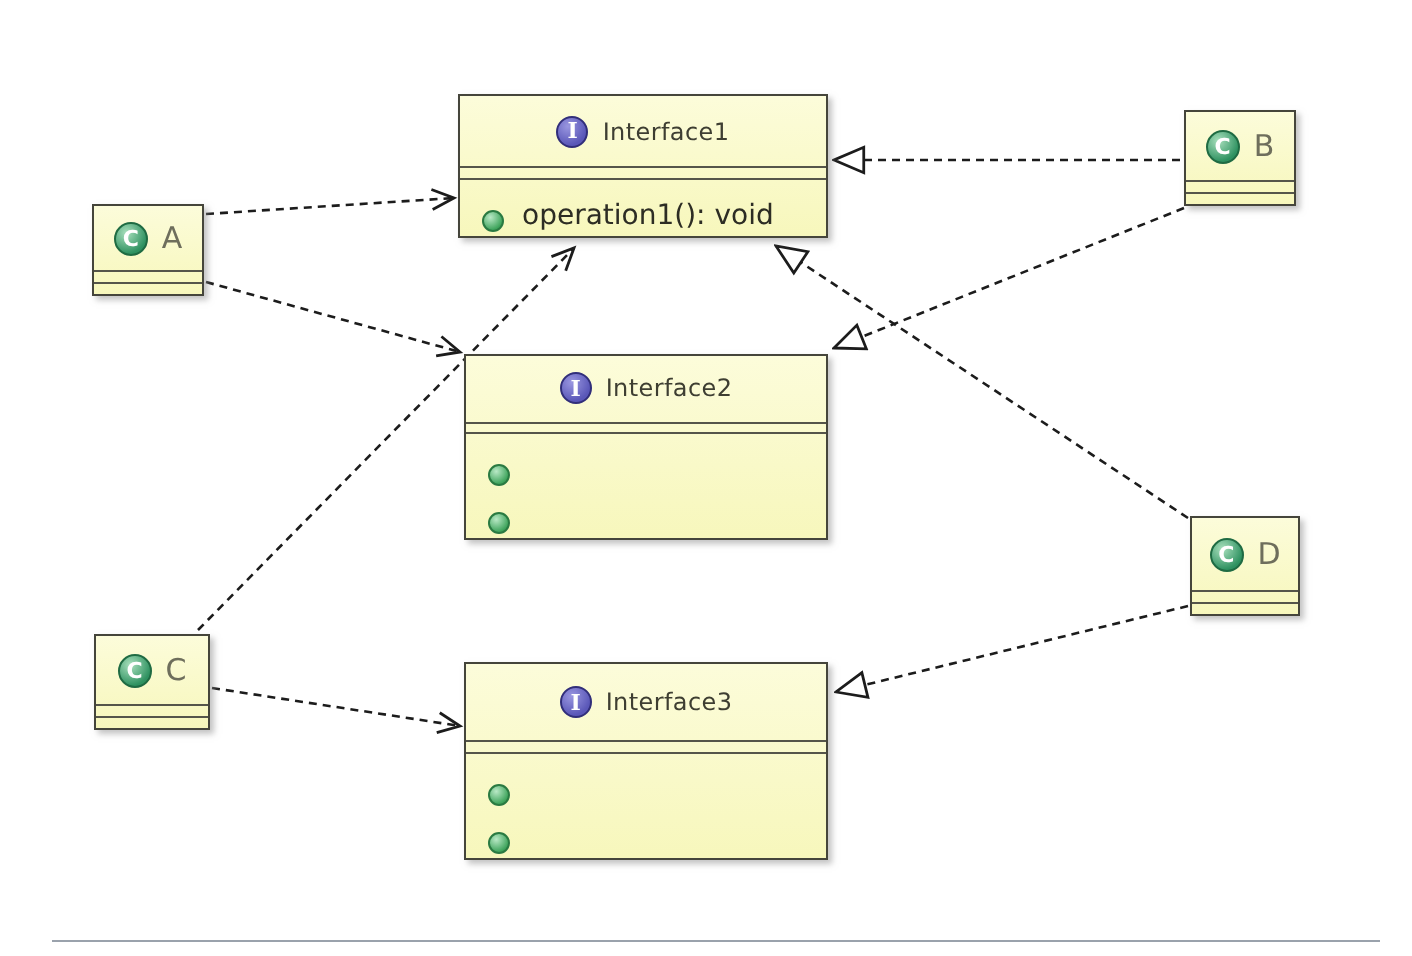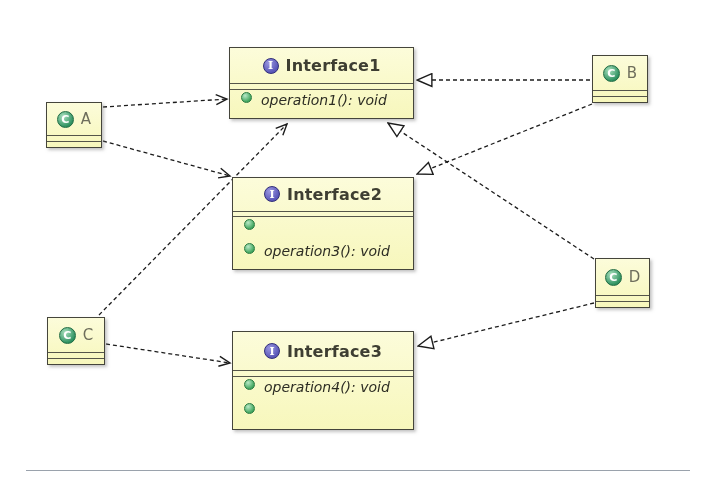--- a/index.html
+++ b/index.html
@@ -13,24 +13,24 @@
 
   .node {
     position:absolute; box-sizing:border-box;
     border:1px solid #45453b;
     background:linear-gradient(180deg,#fcfcda 0%,#f7f7bc 100%);
     box-shadow:2px 2px 3px rgba(145,145,145,0.55);
     display:flex; flex-direction:column;
   }
   
   .n-title { height:38px; display:flex; align-items:center; justify-content:center; gap:7px; }
-  .n-name  { font-size:16px; font-weight:bold; color:#3e3e32; letter-spacing:0.2px; }
+  .n-name  { font-size:12px; font-weight:normal; color:#3e3e32; letter-spacing:0.2px; }
   .n-attrs { height:5px; border-top:1px solid #55554a; border-bottom:1px solid #55554a; }
   .n-ops   { flex:1; display:flex; flex-direction:column; justify-content:center; padding:2px 0; }
-  .op-row  { display:flex; align-items:flex-start; gap:9px; padding-left:11px; height:24px;font-style:italic; }
+  .op-row  { display:flex; align-items:flex-end; gap:9px; padding-left:11px; height:24px; }
   .op-text { font-size:14px; color:#2d2d24; }
 
   .icon-iface {
     width:16px; height:16px; border-radius:50%;
     background:radial-gradient(circle at 35% 30%, #9a97e0, #5a57b8 70%);
     border:1.5px solid #312e7a; box-sizing:border-box;
     display:flex; align-items:center; justify-content:center;
   }
   .icon-iface .glyph {
     color:#ffffff; font-family:"DejaVu Serif","Liberation Serif",serif;
@@ -104,37 +104,35 @@
       </span>
       <span class="n-name">Interface2</span>
     </div>
     <div class="n-attrs"></div>
     <div class="n-ops">
       <div class="op-row">
         <span class="icon-op"></span>
       </div>
       <div class="op-row">
         <span class="icon-op"></span>
-        <span class="op-text">operation3(): void</span>
       </div>
     </div>
   </div>
 
   <div class="node" style="left:232px; top:331px; width:182px; height:99px;">
     <div class="n-title">
       <span class="icon-iface">
         <span class="glyph">I</span>
       </span>
       <span class="n-name">Interface3</span>
     </div>
     <div class="n-attrs"></div>
     <div class="n-ops">
       <div class="op-row">
         <span class="icon-op"></span>
-        <span class="op-text">operation4(): void</span>
       </div>
       <div class="op-row">
         <span class="icon-op"></span>
       </div>
     </div>
   </div>
 
   <div class="node" style="left:46px; top:102px; width:56px; height:46px;">
     <div class="c-title">
       <span class="icon-class">

